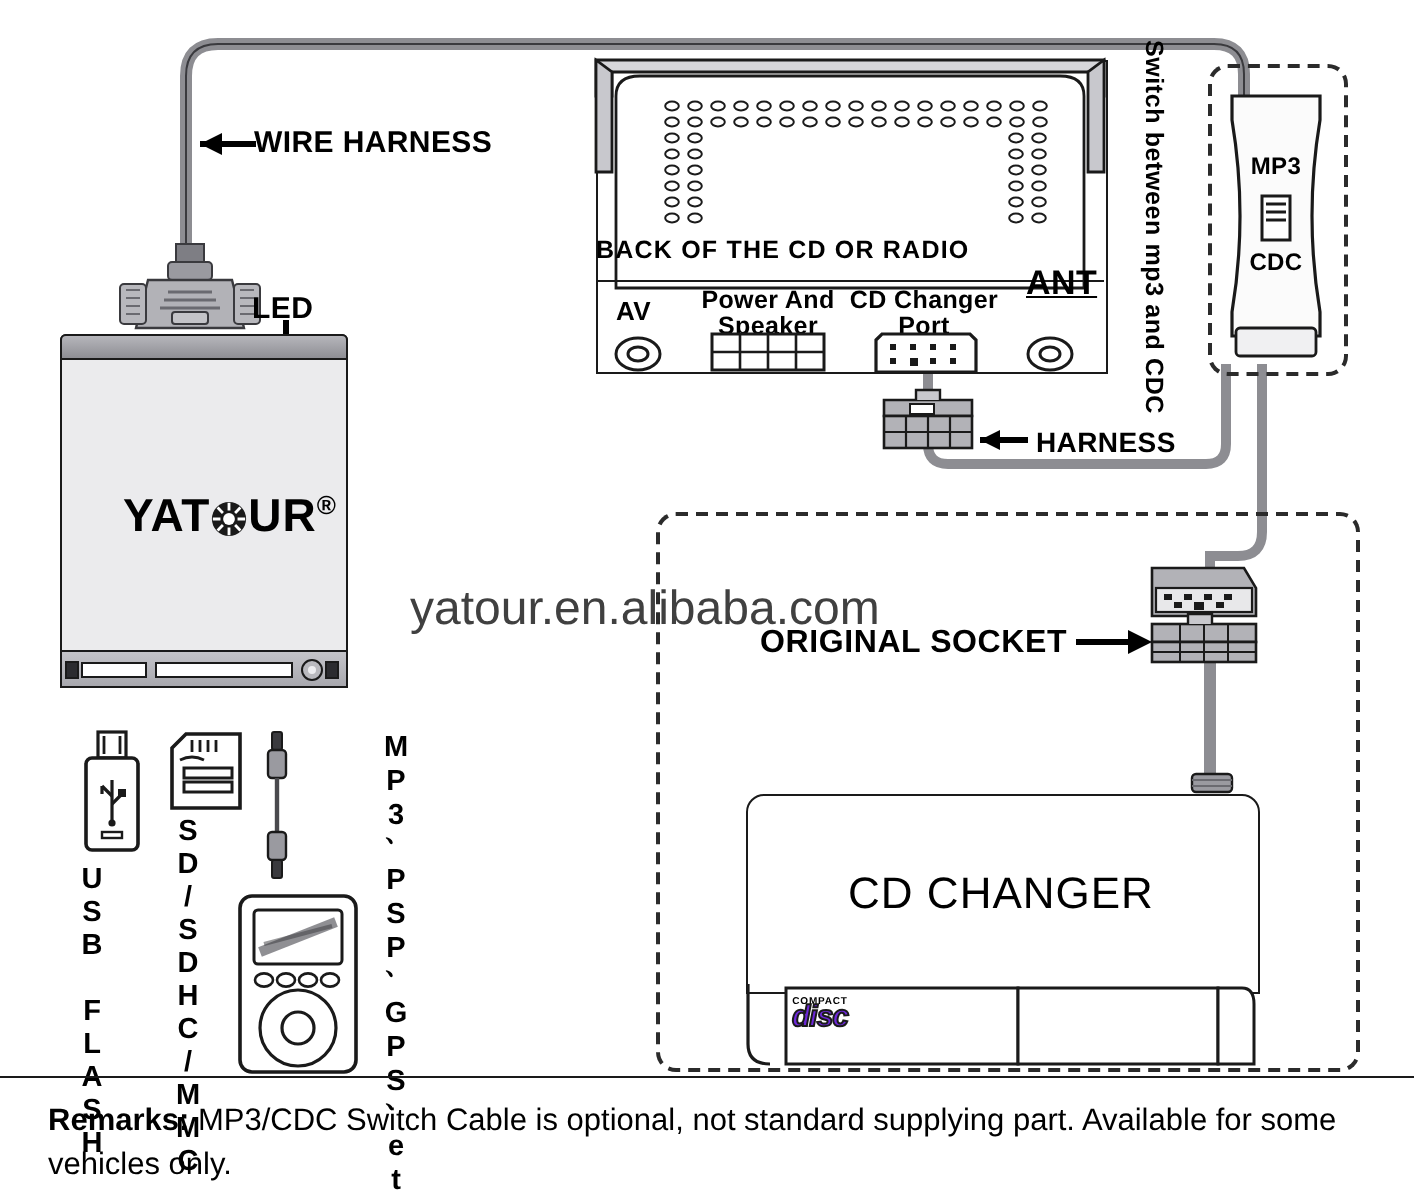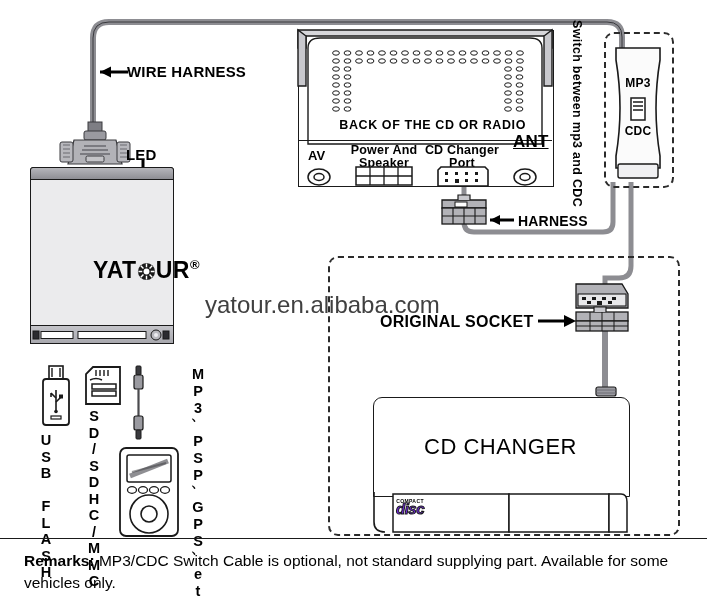--- a/index.html
+++ b/index.html
@@ -56,21 +56,21 @@
     <path d="M9,0 L9,20" stroke="#000" stroke-width="3"></path>
     <path d="M9,26 L3.5,14 L14.5,14 Z" fill="#000"></path>
   </svg>
 
   <div class="abs" style="left:30px;top:167px;width:142px;height:175px;
        background:#ebebed;border:1.4px solid #1a1a1a;border-radius:3px;">
     <div class="abs" style="left:-1px;top:-1px;width:142px;height:11px;
          background:linear-gradient(#b6b6bb,#8e8e94);border:1.4px solid #1a1a1a;border-radius:3px 3px 0 0;"></div>
   </div>
 
-  <div class="abs" style="left:30px;top:240px;width:170px;text-align:right;margin-top:12px;">
+  <div class="abs" style="left:30px;top:240px;width:170px;text-align:center;">
     <div style="font-size:23px;font-weight:700;letter-spacing:.5px;line-height:25px;">
       <span>YAT</span><span style="display:inline-block;position:relative;width:19px;height:19px;vertical-align:-3px;"><svg width="19" height="19" viewBox="0 0 20 20">
             <circle cx="10" cy="10" r="9" fill="#1a1a1a"></circle>
             <circle cx="10" cy="10" r="3.1" fill="#fff"></circle>
             <g stroke="#fff" stroke-width="1.5">
               <path d="M10,1.5 L10,5.5 M10,14.5 L10,18.5 M1.5,10 L5.5,10 M14.5,10 L18.5,10 M4,4 L6.8,6.8 M13.2,13.2 L16,16 M16,4 L13.2,6.8 M6.8,13.2 L4,16"></path>
             </g>
           </svg></span><span>UR</span><span style="font-size:13px;vertical-align:super;">®</span>
     </div>
   </div>
@@ -201,21 +201,21 @@
       <ellipse cx="40" cy="73" rx="3.4" ry="2.2" fill="none" stroke="#1a1a1a" stroke-width="1"></ellipse>
       <ellipse cx="51.5" cy="73" rx="3.4" ry="2.2" fill="none" stroke="#1a1a1a" stroke-width="1"></ellipse>
       <ellipse cx="212" cy="73" rx="3.4" ry="2.2" fill="none" stroke="#1a1a1a" stroke-width="1"></ellipse>
       <ellipse cx="223.5" cy="73" rx="3.4" ry="2.2" fill="none" stroke="#1a1a1a" stroke-width="1"></ellipse>
       <ellipse cx="40" cy="81" rx="3.4" ry="2.2" fill="none" stroke="#1a1a1a" stroke-width="1"></ellipse>
       <ellipse cx="51.5" cy="81" rx="3.4" ry="2.2" fill="none" stroke="#1a1a1a" stroke-width="1"></ellipse>
       <ellipse cx="212" cy="81" rx="3.4" ry="2.2" fill="none" stroke="#1a1a1a" stroke-width="1"></ellipse>
       <ellipse cx="223.5" cy="81" rx="3.4" ry="2.2" fill="none" stroke="#1a1a1a" stroke-width="1"></ellipse>
     </svg>
 
-  <div class="abs lbl" style="left:298px;top:118px;width:228px;text-align:right;font-size:12.5px;letter-spacing:.6px;">BACK OF THE CD OR RADIO</div>
+  <div class="abs lbl" style="left:298px;top:118px;width:228px;text-align:left;font-size:12.5px;letter-spacing:.6px;">BACK OF THE CD OR RADIO</div>
 
   <div class="abs" style="left:298px;top:140px;width:254px;height:0;border-top:1.4px solid #1a1a1a;"></div>
 
   <div class="abs lbl" style="left:308px;top:148px;font-size:13px;">AV</div>
   <div class="abs lbl" style="left:345px;top:144px;width:78px;text-align:center;font-size:12.5px;line-height:13px;">
     <div>Power And</div>
     <div>Speaker</div>
   </div>
   <div class="abs lbl" style="left:424px;top:144px;width:76px;text-align:center;font-size:12.5px;line-height:13px;">
     <div>CD Changer</div>

